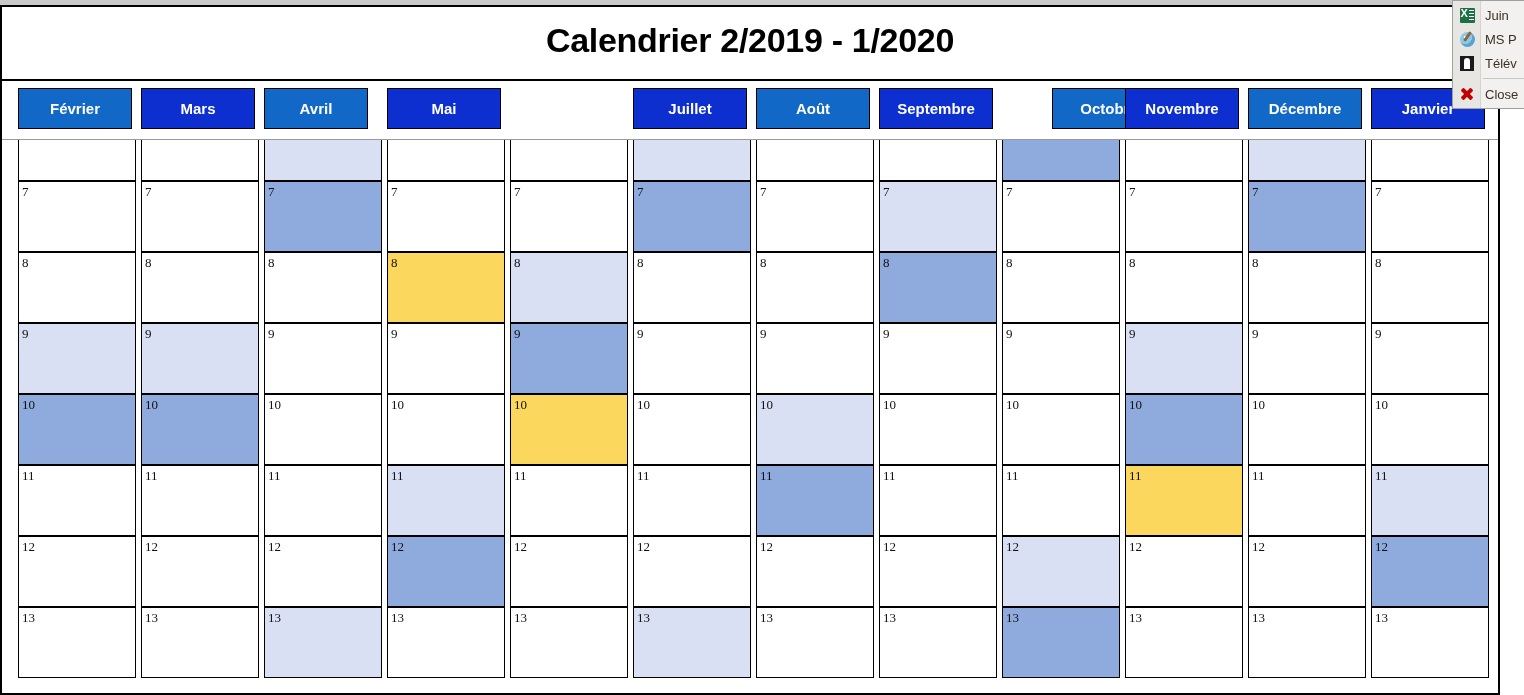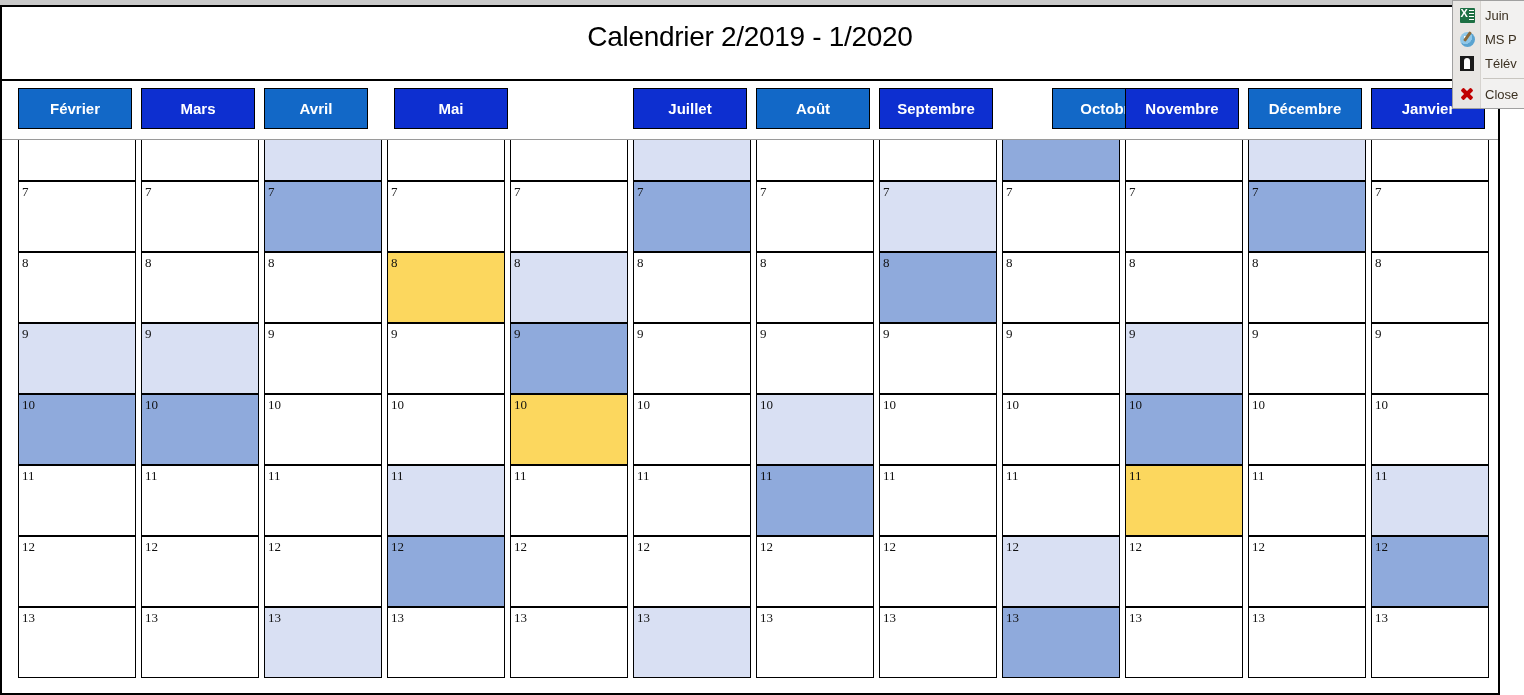--- a/index.html
+++ b/index.html
@@ -36,22 +36,22 @@
     position: relative;
     height: 74px;
     border-bottom: 2px solid #000000;
     background: #ffffff;
   }
   .title-text {
     position: absolute;
     left: 0; right: 0;
     top: 14px;
     text-align: center;
-    font-size: 28px;
-    font-weight: normal;
+    font-size: 34px;
+    font-weight: bold;
     color: #000000;
     letter-spacing: -0.3px;
     font-family: "Liberation Sans", sans-serif;
   }
 
   
   .tabs {
     position: relative;
     height: 55px;
     background: #ffffff;
@@ -267,21 +267,21 @@
     <div class="tabs" id="tabs">
         <div class="tab" style="left: 16px; width: 114px; background: rgb(18, 104, 199);">
           <span>Février</span>
         </div>
         <div class="tab" style="left: 139px; width: 114px; background: rgb(13, 47, 208);">
           <span>Mars</span>
         </div>
         <div class="tab" style="left: 262px; width: 104px; background: rgb(18, 104, 199);">
           <span>Avril</span>
         </div>
-        <div class="tab" style="left: 385px; width: 114px; background: rgb(13, 47, 208); margin-left: 7px;">
+        <div class="tab" style="left: 385px; width: 114px; background: rgb(13, 47, 208);">
           <span>Mai</span>
         </div>
         <div class="tab" style="left: 631px; width: 114px; background: rgb(13, 47, 208);">
           <span>Juillet</span>
         </div>
         <div class="tab" style="left: 877px; width: 114px; background: rgb(13, 47, 208);">
           <span>Septembre</span>
         </div>
         <div class="tab" style="left: 754px; width: 114px; background: rgb(18, 104, 199);">
           <span>Août</span>

